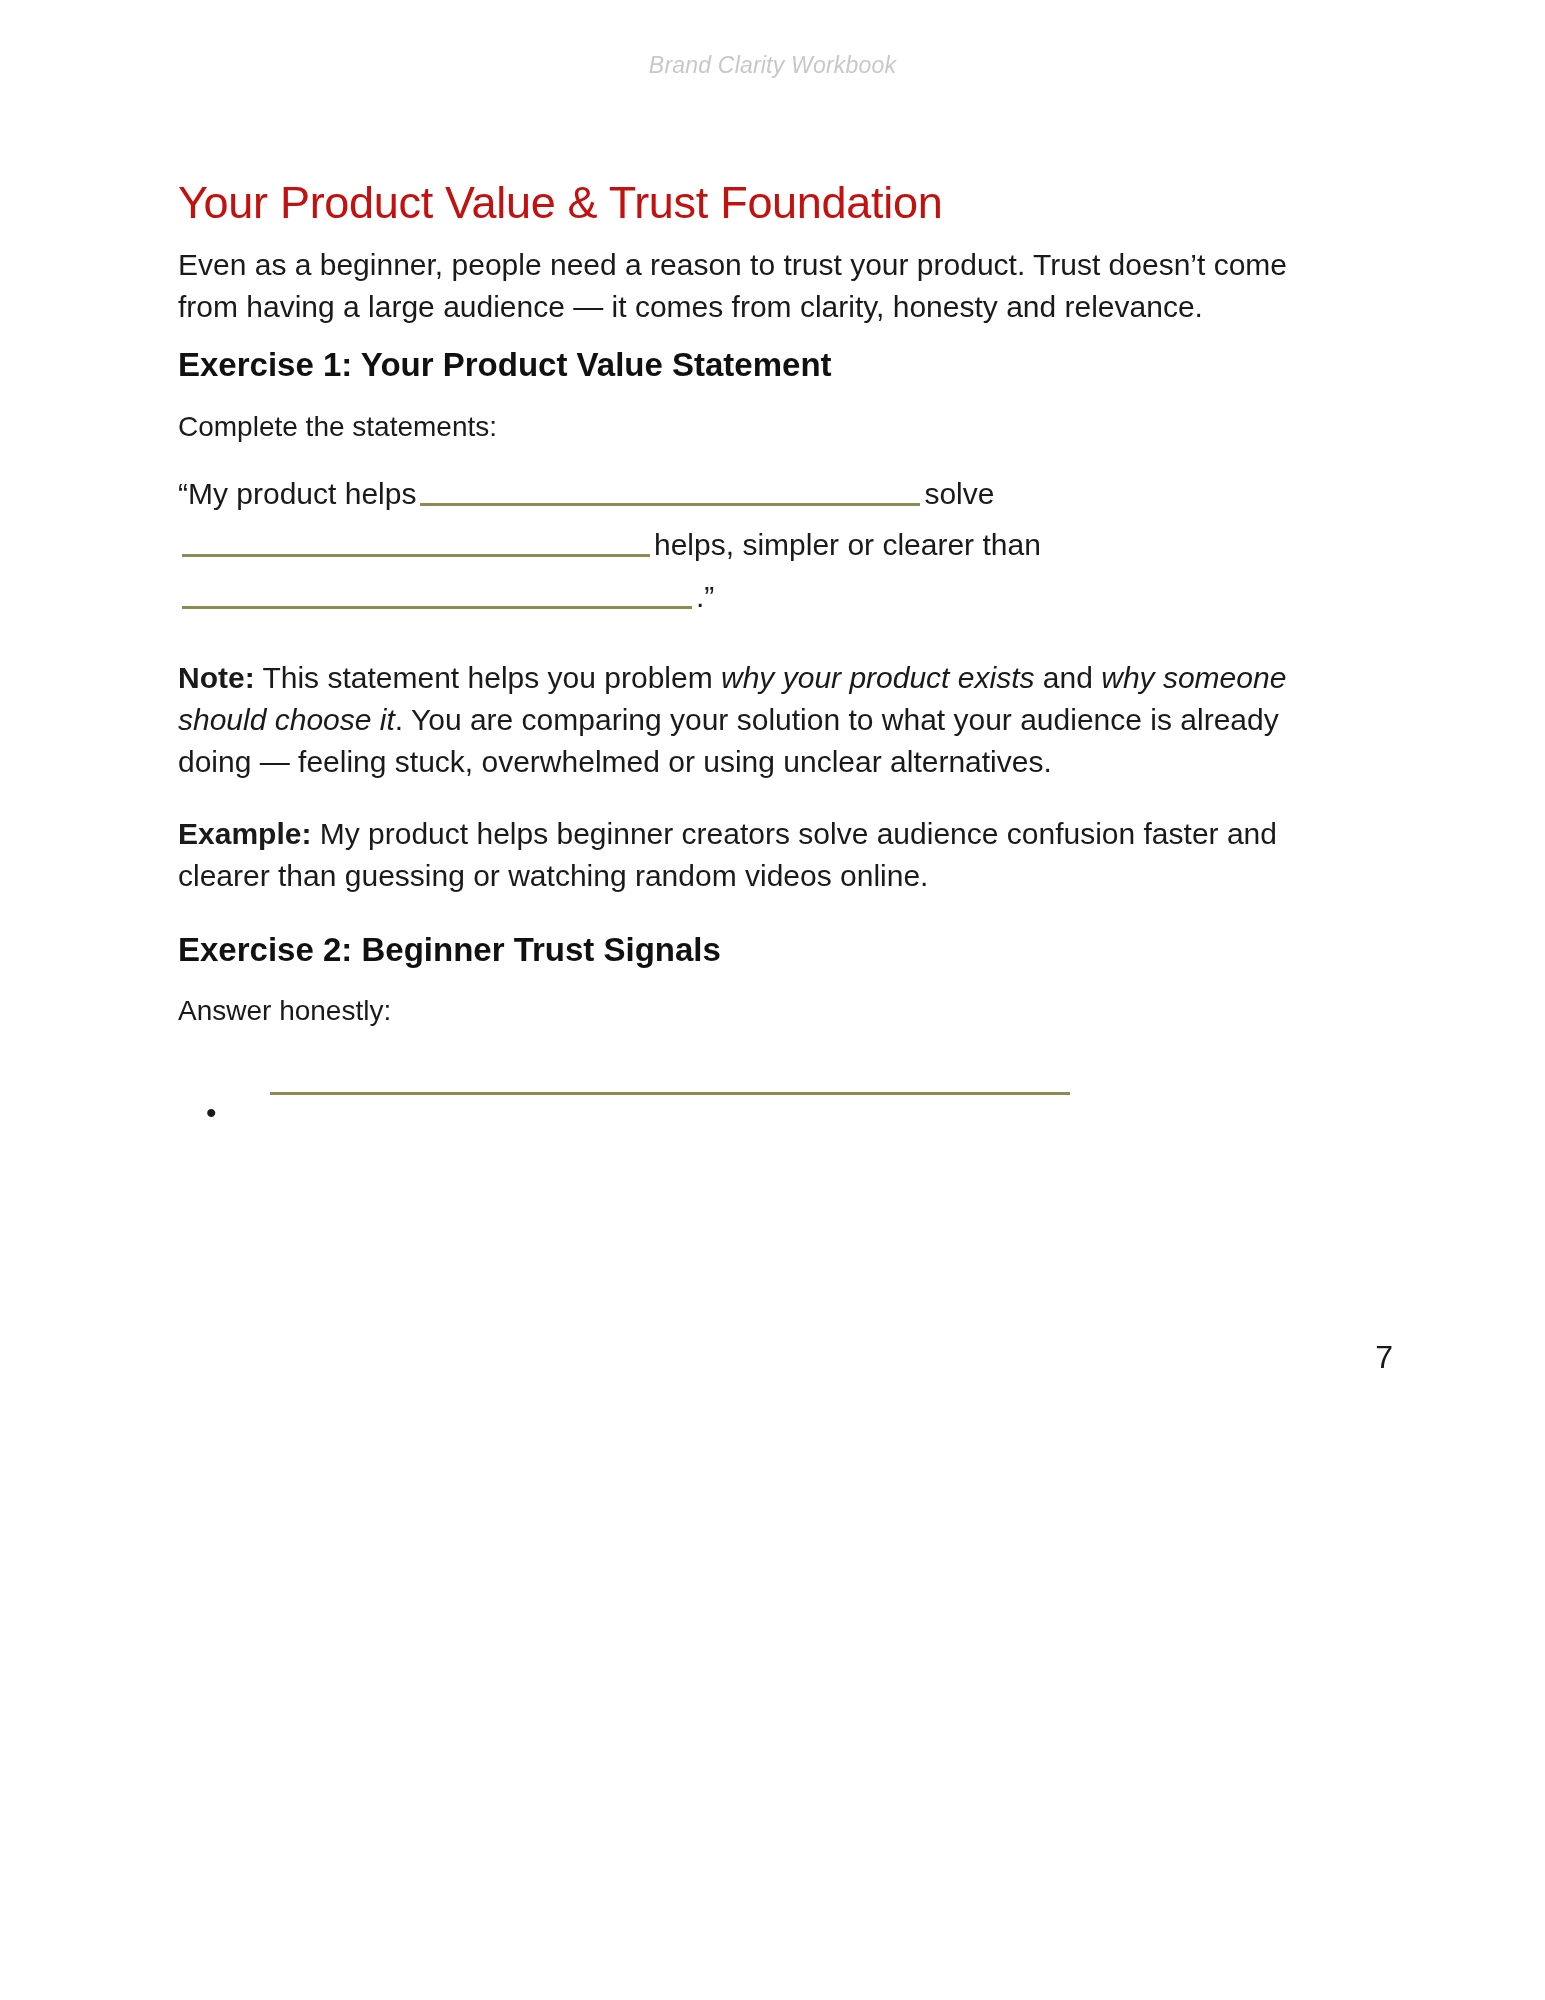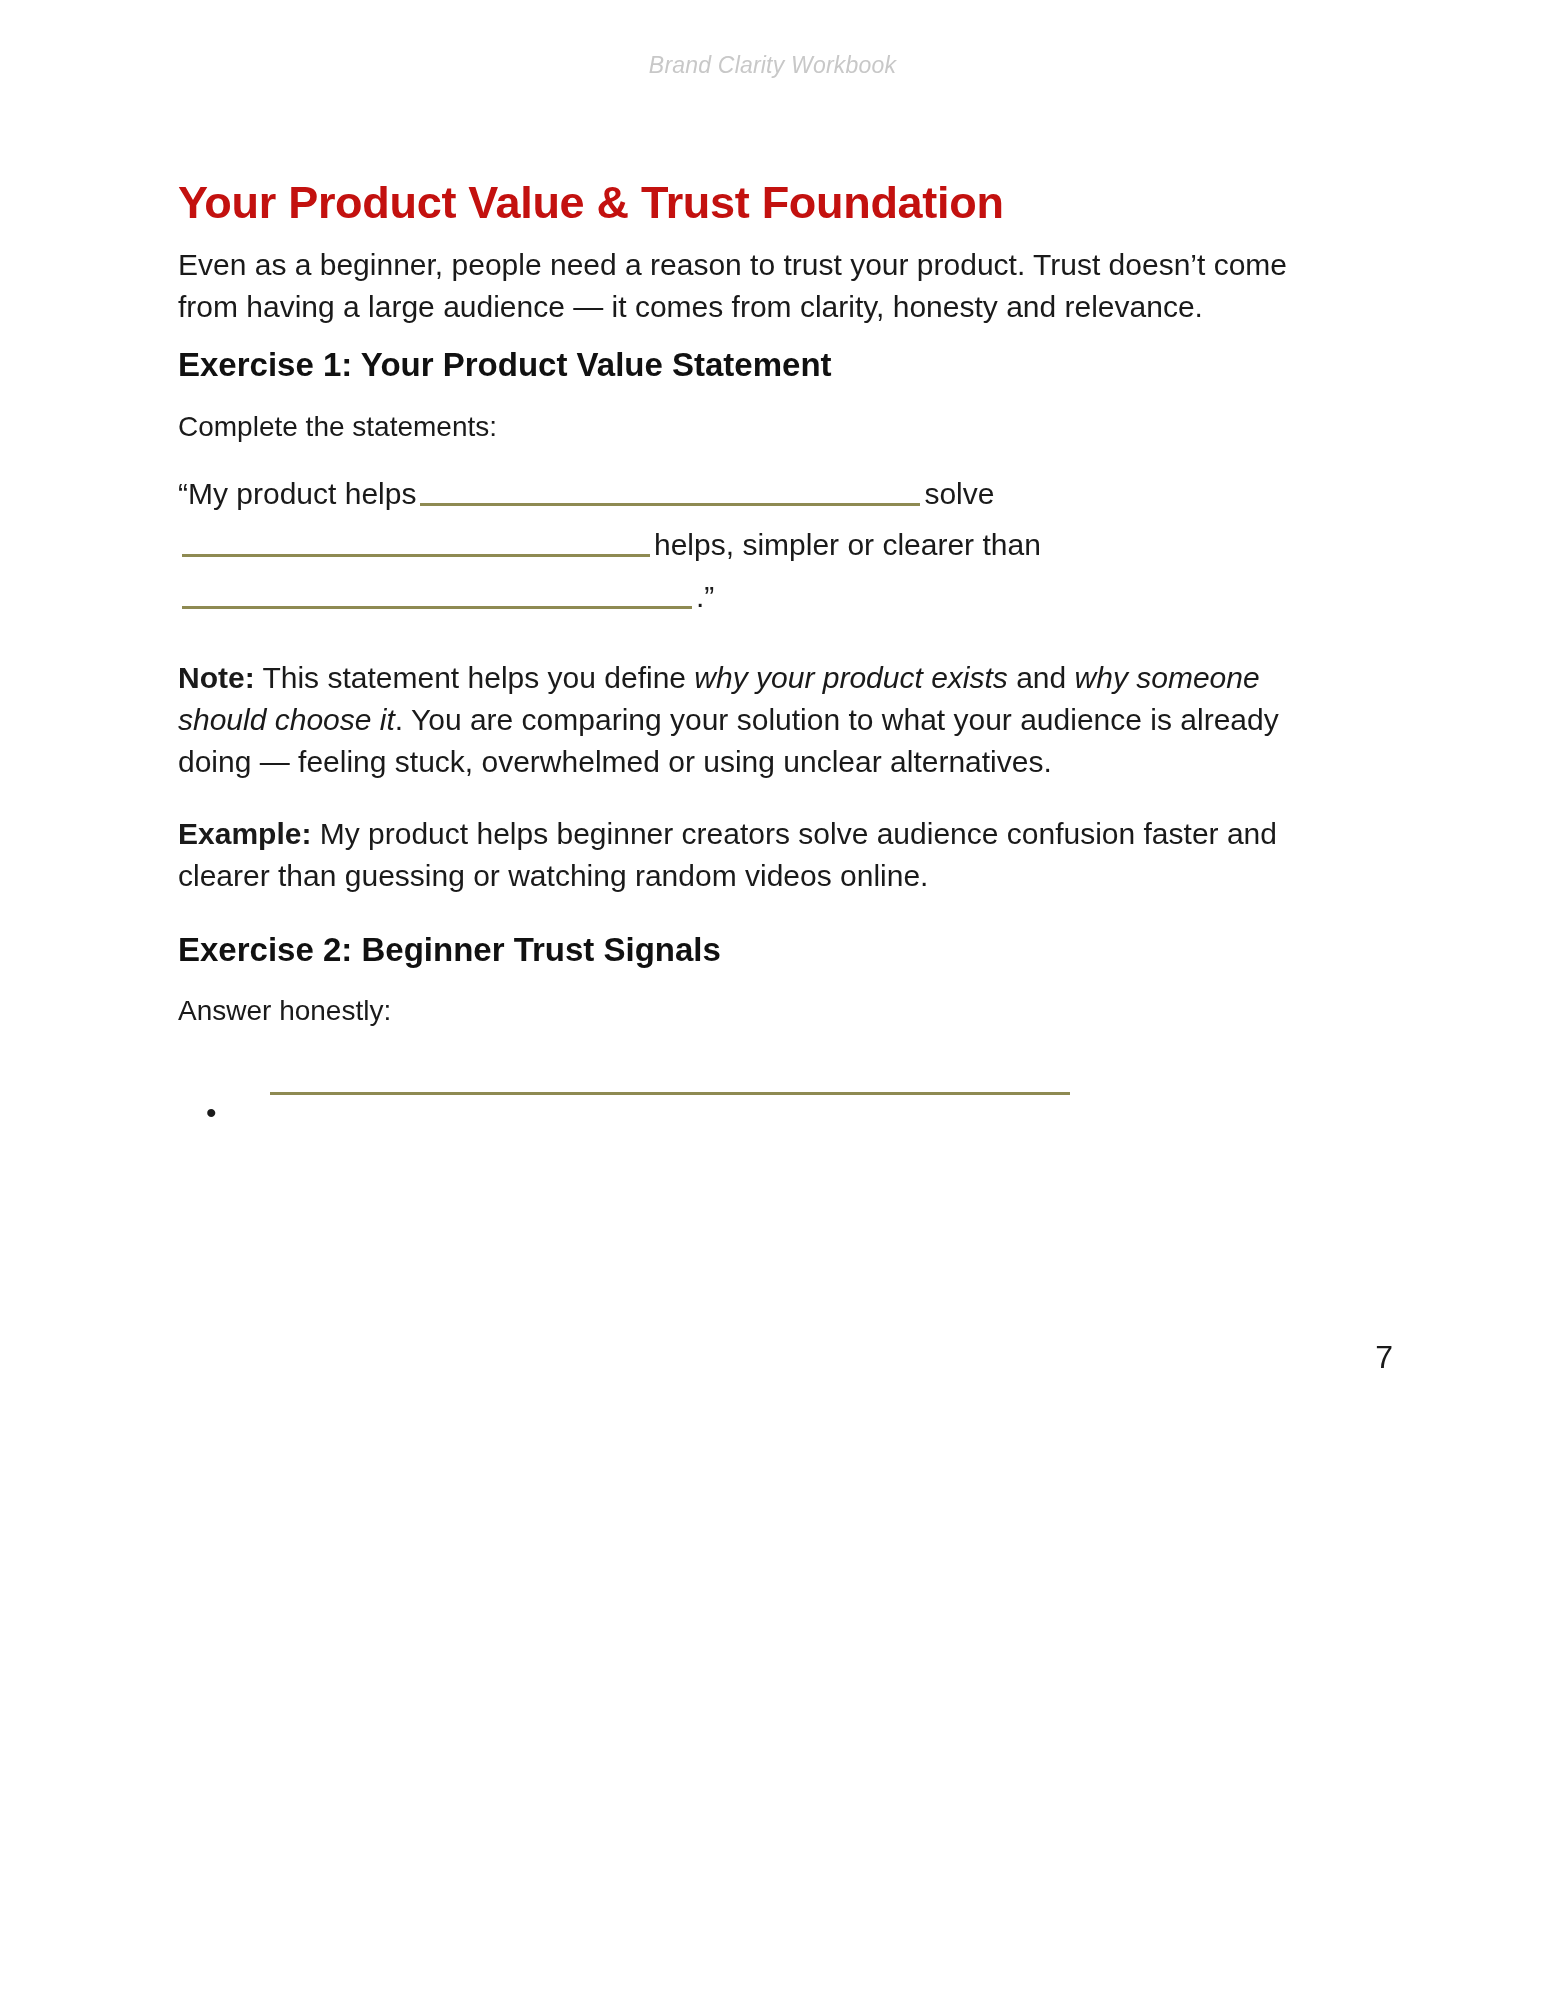--- a/index.html
+++ b/index.html
@@ -35,21 +35,21 @@
   
   .content {
     position: absolute;
     left: 178px;
     top: 178px;
     width: 1132px;
   }
 
   .doc-title {
     font-size: 45px;
-    font-weight: bold;
+    font-weight: normal;
     line-height: 1.12;
     margin: 0 0 16px 0;
     letter-spacing: -0.3px;
   }
 
   .body-para {
     font-size: 30px;
     line-height: 1.40;
     margin: 0 0 14px 0;
     color: #1a1a1a;
@@ -159,21 +159,21 @@
 
     <h2 class="exercise-heading">Exercise 1: Your Product Value Statement</h2>
 
     <p class="lead-in">Complete the statements:</p>
 
     <div class="fill-block">
       <span>“My product helps</span><span class="blank blank-1"></span><span>solve</span><span class="blank blank-2"></span><span>helps, simpler or clearer than</span><span class="blank blank-3"></span><span>.”</span>
     </div>
 
     <p class="note-para">
-      <span class="lbl">Note:</span><span> This statement helps you define </span><span class="em">why your product exists</span><span> and </span><span class="em">why someone should choose it</span><span>. You are comparing your solution to what your audience is already doing — feeling stuck, overwhelmed or using unclear alternatives.</span>
+      <span class="lbl">Note:</span><span> This statement helps you problem </span><span class="em">why your product exists</span><span> and </span><span class="em">why someone should choose it</span><span>. You are comparing your solution to what your audience is already doing — feeling stuck, overwhelmed or using unclear alternatives.</span>
     </p>
 
     <p class="example-para">
       <span class="lbl">Example:</span><span> My product helps beginner creators solve audience confusion faster and clearer than guessing or watching random videos online.</span>
     </p>
 
     <h2 class="exercise-heading">Exercise 2: Beginner Trust Signals</h2>
 
     <p class="lead-in">Answer honestly:</p>
 

